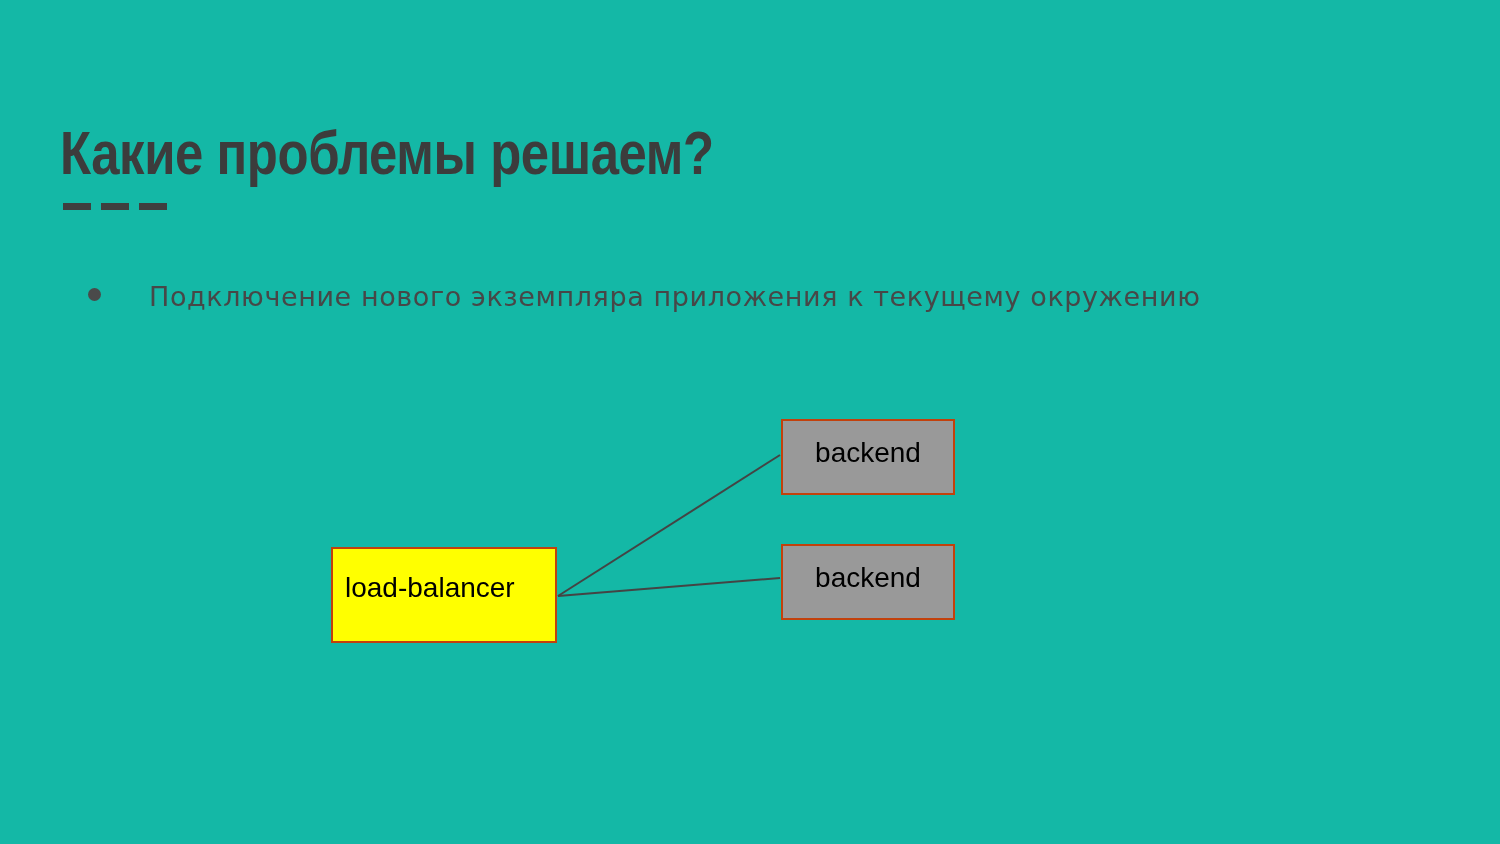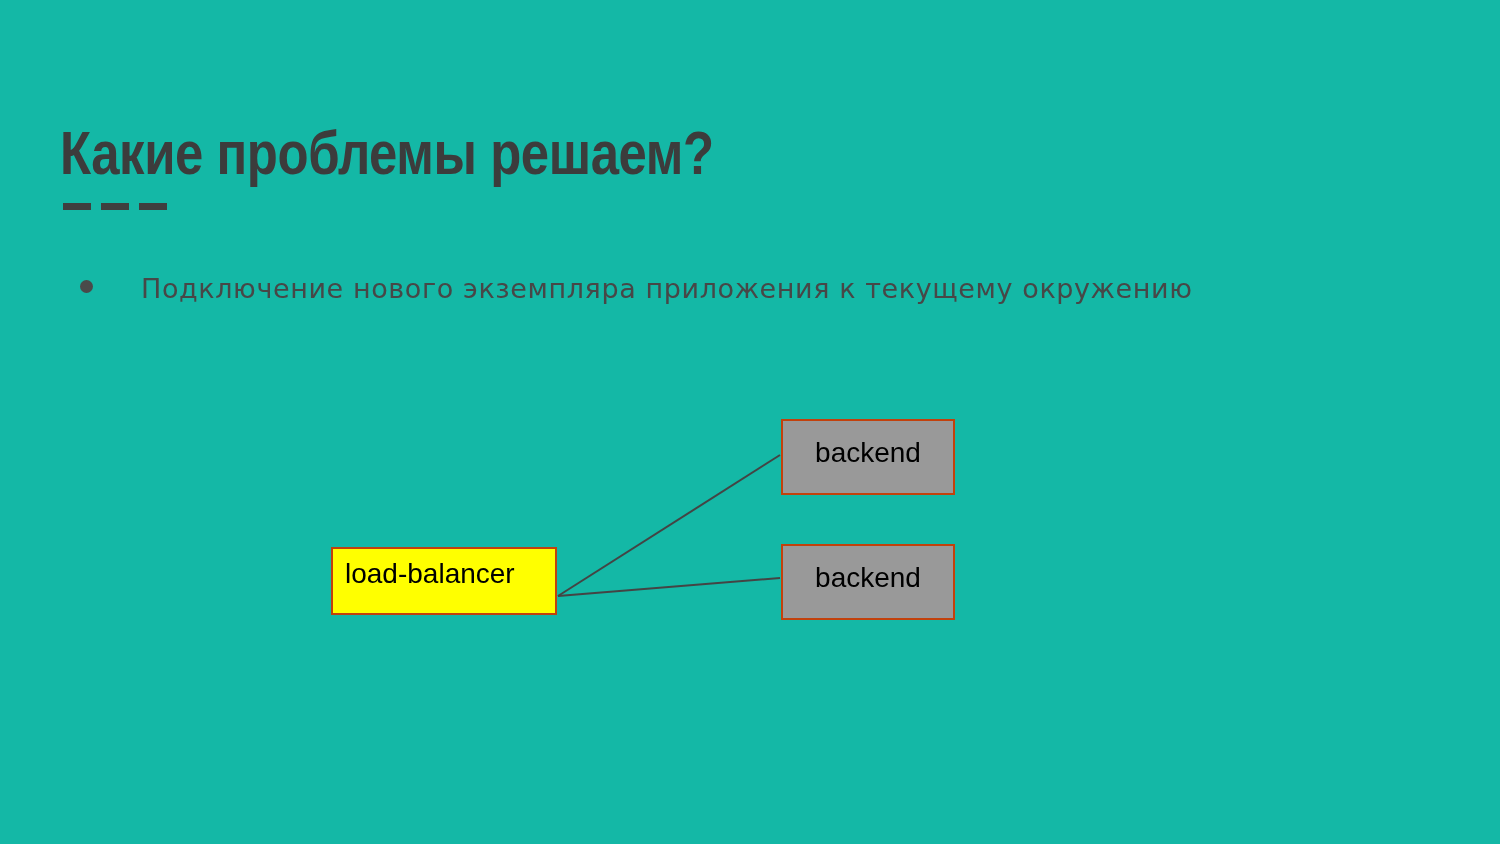--- a/index.html
+++ b/index.html
@@ -107,21 +107,21 @@
     color: #000000;
     display: flex;
     align-items: center;
     justify-content: center;
     pointer-events: auto;
   }
   #node-load-balancer {
     left: 331px;
     top: 547px;
     width: 226px;
-    height: 68px;
+    height: 96px;
     background: #ffff00;
     justify-content: flex-start;
     padding-left: 12px;
     padding-bottom: 15px;
   }
   #node-backend-1 {
     left: 781px;
     top: 419px;
     width: 174px;
     height: 76px;
@@ -143,21 +143,21 @@
 <div id="slide">
 
   <h1 id="slide-title">Какие проблемы решаем?</h1>
 
   <div id="divider">
     <span class="dash"></span>
     <span class="dash"></span>
     <span class="dash"></span>
   </div>
 
-  <ul id="bullet-list" style="list-style:none;margin:8px;padding:0;">
+  <ul id="bullet-list" style="list-style:none;margin:16px;padding:0;">
     <li class="bullet-row">
       <span class="bullet-marker"></span>
       <span class="bullet-text">Подключение нового экземпляра приложения к текущему окружению</span>
     </li>
   </ul>
 
   <div id="diagram">
 
     <svg width="1500" height="844">
       <line x1="558" y1="596" x2="780" y2="455" stroke="#444444" stroke-width="2"></line>

